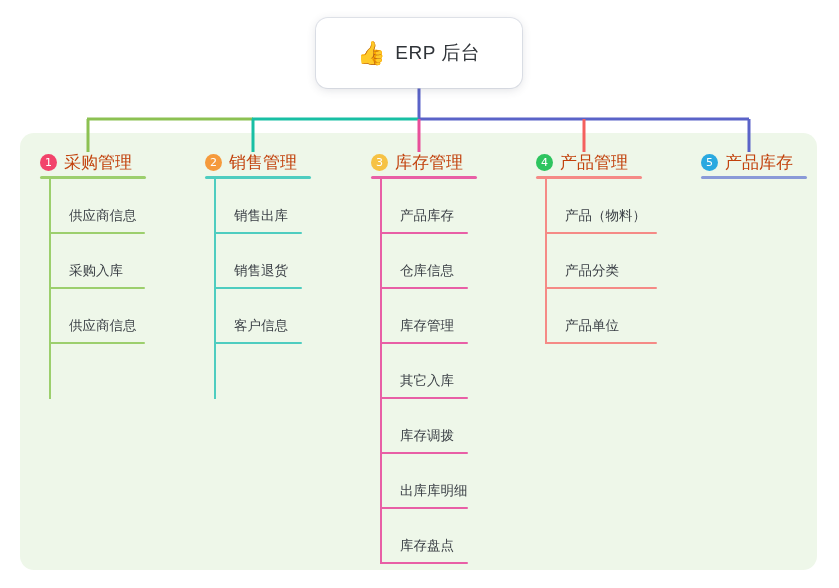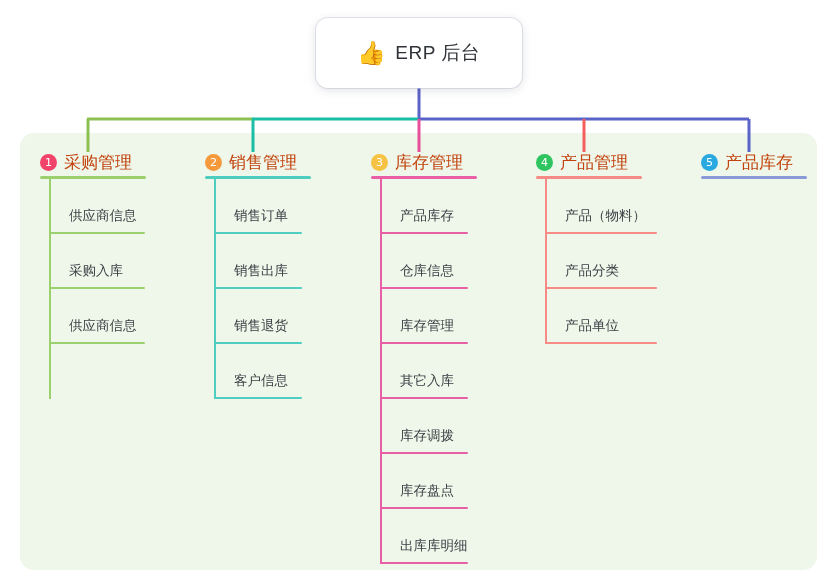--- a/index.html
+++ b/index.html
@@ -183,24 +183,20 @@
       </div>
       <div class="column" style="left: 205px;">
         <div class="col-head" style="width: 106px;">
           <span class="badge" style="background: rgb(245, 154, 60);">2</span>
           <span class="col-title">销售管理</span>
           <span class="head-rule" style="width: 106px; background: rgb(78, 205, 192);"></span>
         </div>
         <div class="leaves">
           <div class="spine" style="background: rgb(78, 205, 192); height: 220px;"></div>
           <div class="leaf">
-            <span class="leaf-label">销售订单</span>
-            <span class="leaf-rule" style="width: 88px; background: rgb(78, 205, 192);"></span>
-          </div>
-          <div class="leaf">
             <span class="leaf-label">销售出库</span>
             <span class="leaf-rule" style="width: 88px; background: rgb(78, 205, 192);"></span>
           </div>
           <div class="leaf">
             <span class="leaf-label">销售退货</span>
             <span class="leaf-rule" style="width: 88px; background: rgb(78, 205, 192);"></span>
           </div>
           <div class="leaf">
             <span class="leaf-label">客户信息</span>
             <span class="leaf-rule" style="width: 88px; background: rgb(78, 205, 192);"></span>
@@ -229,25 +225,25 @@
           </div>
           <div class="leaf">
             <span class="leaf-label">其它入库</span>
             <span class="leaf-rule" style="width: 88px; background: rgb(232, 95, 166);"></span>
           </div>
           <div class="leaf">
             <span class="leaf-label">库存调拨</span>
             <span class="leaf-rule" style="width: 88px; background: rgb(232, 95, 166);"></span>
           </div>
           <div class="leaf">
+            <span class="leaf-label">出库库明细</span>
+            <span class="leaf-rule" style="width: 88px; background: rgb(232, 95, 166);"></span>
+          </div>
+          <div class="leaf">
             <span class="leaf-label">库存盘点</span>
-            <span class="leaf-rule" style="width: 88px; background: rgb(232, 95, 166);"></span>
-          </div>
-          <div class="leaf">
-            <span class="leaf-label">出库库明细</span>
             <span class="leaf-rule" style="width: 88px; background: rgb(232, 95, 166);"></span>
           </div>
         </div>
       </div>
       <div class="column" style="left: 536px;">
         <div class="col-head" style="width: 106px;">
           <span class="badge" style="background: rgb(46, 196, 95);">4</span>
           <span class="col-title">产品管理</span>
           <span class="head-rule" style="width: 106px; background: rgb(245, 138, 134);"></span>
         </div>

